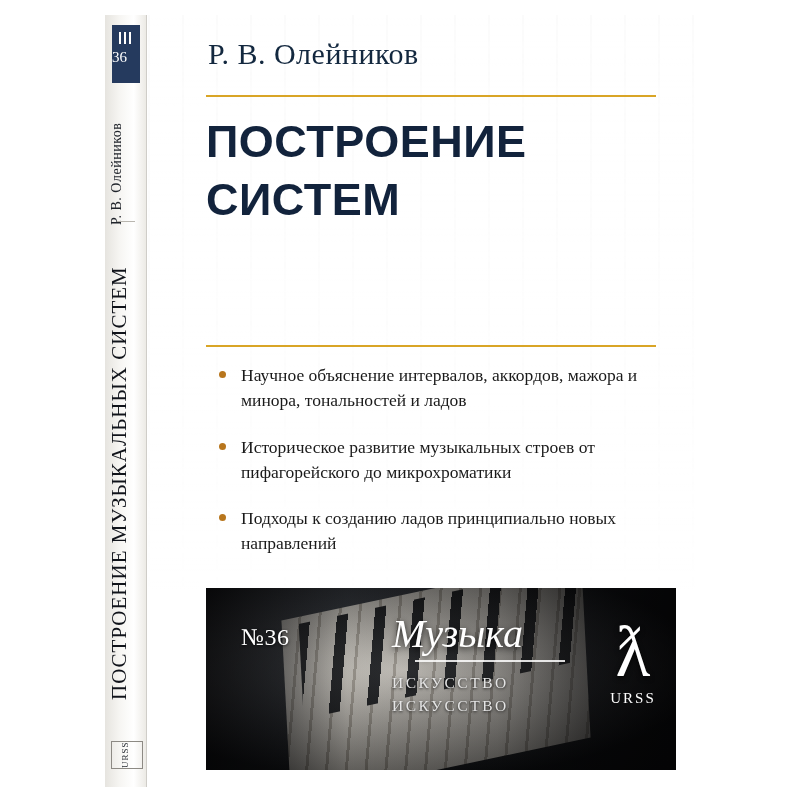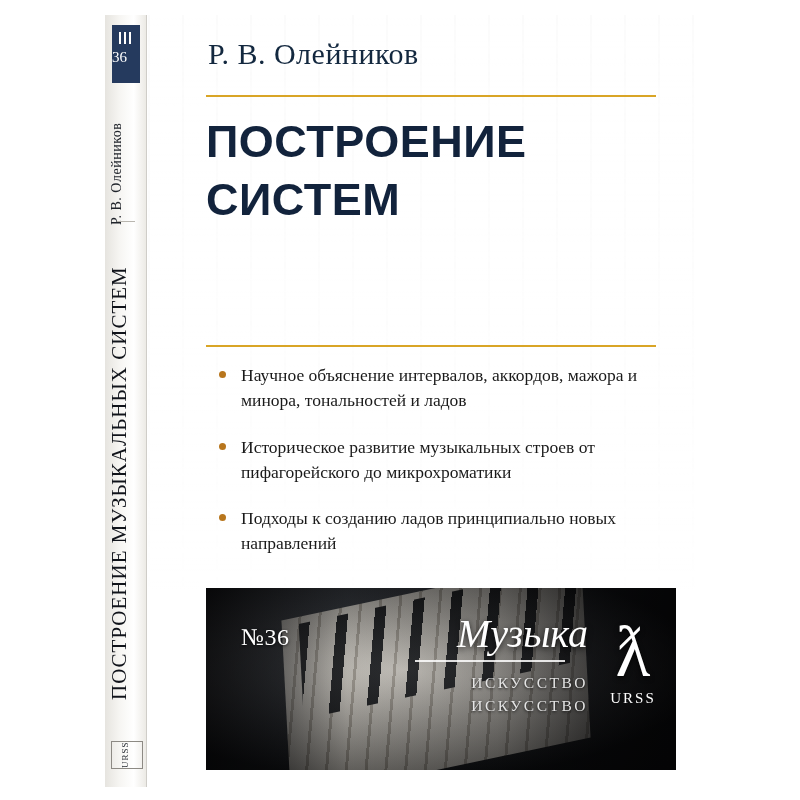--- a/index.html
+++ b/index.html
@@ -269,21 +269,21 @@
     letter-spacing: 0.5px;
     text-shadow: 0 1px 3px rgba(0,0,0,.8);
     margin-left: 21px;
   }
 
   .series {
     position: absolute;
     right: 88px;
     top: 26px;
     width: 196px;
-    text-align: right;
+    text-align: left;
   }
   .series .word {
     font-family: "Liberation Serif", serif;
     font-style: italic;
     font-size: 40px;
     color: #ffffff;
     line-height: 1;
     text-shadow: 0 2px 6px rgba(0,0,0,.85);
   }
   .series .bar {

